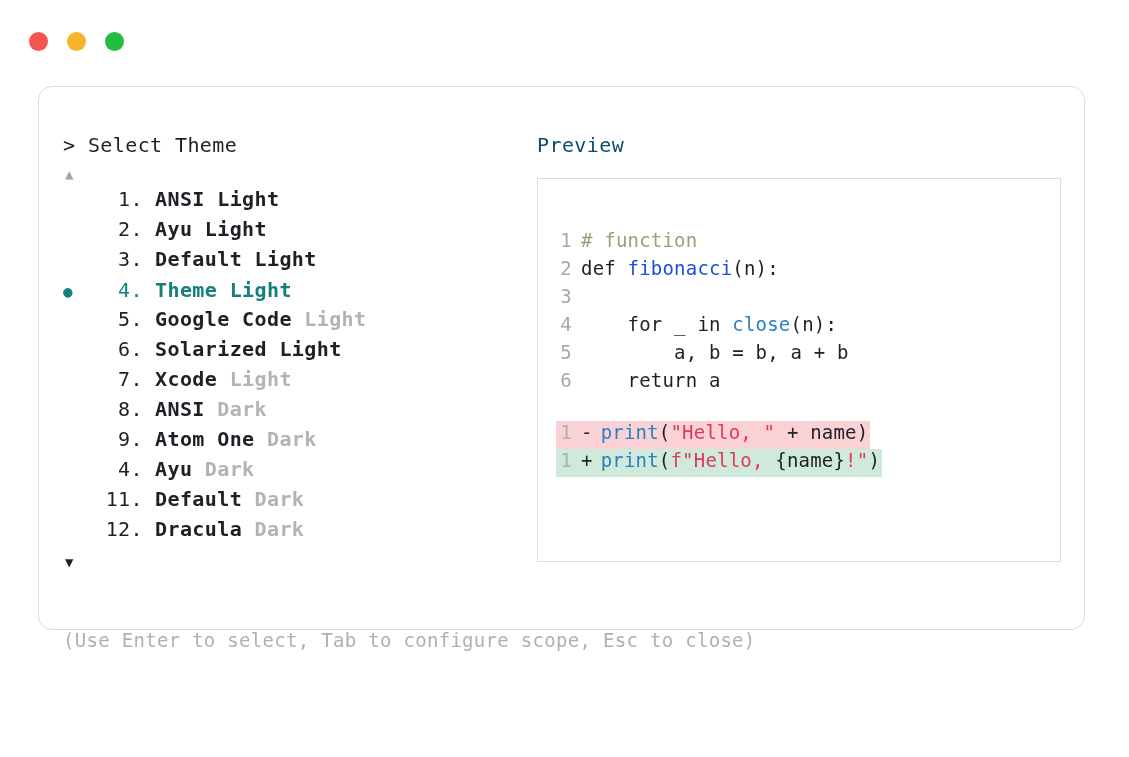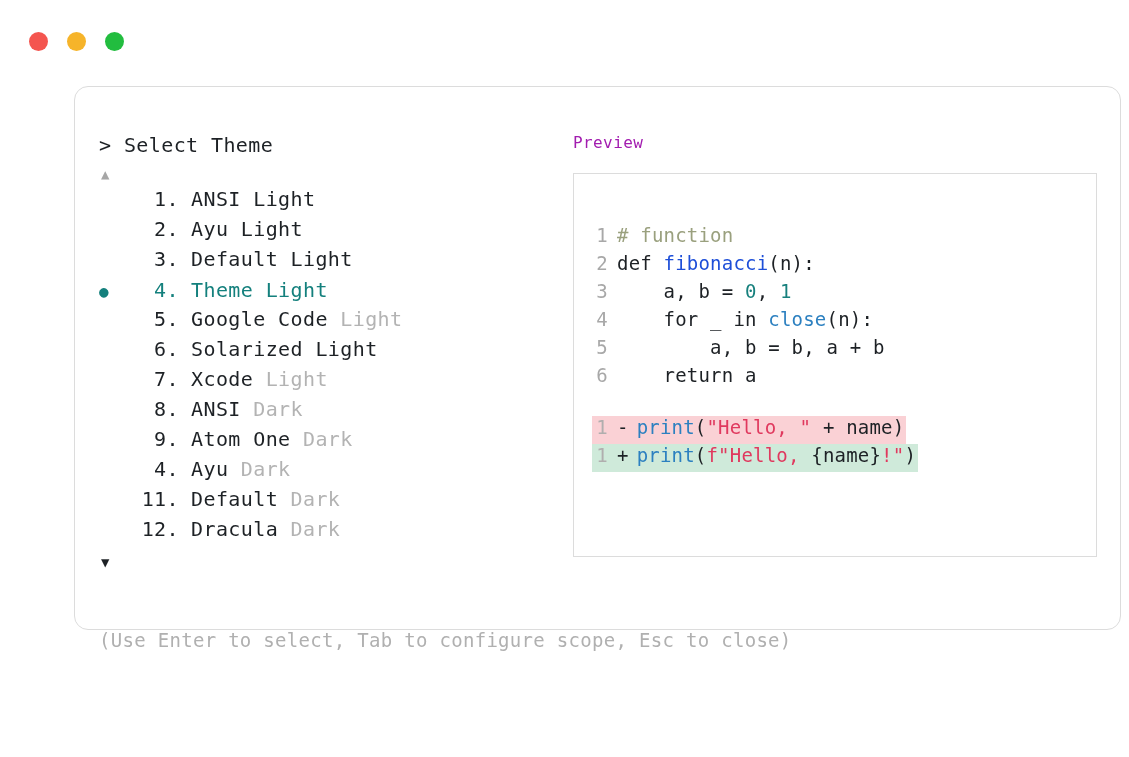--- a/index.html
+++ b/index.html
@@ -36,21 +36,20 @@
   .card {
     position: absolute;
     left: 38px;
     top: 86px;
     width: 1047px;
     height: 544px;
     box-sizing: border-box;
     border: 1px solid #dcdcdc;
     border-radius: 14px;
     background: #ffffff;
-    margin-left: 36px;
   }
 
   
   .left-pane {
     position: absolute;
     left: 24px;
     top: 46px;
     width: 470px;
   }
   .prompt-line {
@@ -91,20 +90,21 @@
   }
   .idx-cell {
     width: 46px;
     flex: none;
     text-align: right;
     color: #1d2125;
   }
   .name-cell {
     margin-left: 12px;
     color: #1d2125;
+    font-weight: bold;
   }
   .theme-row.selected .idx-cell,
   .theme-row.selected .name-cell { color: #14807d; }
   .variant-dim { color: #b3b3b3; }
 
   .hint {
     position: absolute;
     left: 24px;
     top: 542px;
     font-size: 19px;
@@ -114,22 +114,22 @@
   }
 
   
   .right-pane {
     position: absolute;
     left: 498px;
     top: 46px;
     width: 528px;
   }
   .preview-title {
-    font-size: 16px;
-    color: #a21caf;
+    font-size: 20px;
+    color: #0c4a6e;
     letter-spacing: 0.4px;
     white-space: pre;
   }
   .code-box {
     margin-top: 21px;
     width: 524px;
     height: 384px;
     box-sizing: border-box;
     border: 1px solid #dcdcdc;
     background: #ffffff;
@@ -212,21 +212,21 @@
     <div class="scroll-arrow scroll-down">▼</div>
   </div>
 
   <div class="right-pane">
     <div class="preview-title">Preview</div>
     <div class="code-box">
       <div class="code-inner">
         <div id="code-lines">
             <div class="code-line"><span class="ln">1</span><span class="code-text"><span class="tok-comment"># function</span></span></div>
             <div class="code-line"><span class="ln">2</span><span class="code-text"><span class="tok-plain">def </span><span class="tok-func">fibonacci</span><span class="tok-plain">(n):</span></span></div>
-            <div class="code-line"><span class="ln">3</span><span class="code-text"><span class="tok-plain">    a, b = </span><span class="tok-num">0</span><span class="tok-plain">, </span><span class="tok-num">1</span></span></div>
+            <div class="code-line"><span class="ln">3</span></div>
             <div class="code-line"><span class="ln">4</span><span class="code-text"><span class="tok-plain">    for _ in </span><span class="tok-builtin">close</span><span class="tok-plain">(n):</span></span></div>
             <div class="code-line"><span class="ln">5</span><span class="code-text"><span class="tok-plain">        a, b = b, a + b</span></span></div>
             <div class="code-line"><span class="ln">6</span><span class="code-text"><span class="tok-plain">    return a</span></span></div>
           </div>
         <div class="diff-block" id="diff-lines">
             <div><div class="diff-line del" style="background: rgb(250, 209, 213);"><span class="ln">1</span><span class="diff-sign">-</span><span><span class="tok-builtin">print</span><span class="tok-plain">(</span><span class="tok-string">"Hello, "</span><span class="tok-plain"> + name)</span></span></div></div>
             <div><div class="diff-line add" style="background: rgb(207, 234, 218);"><span class="ln">1</span><span class="diff-sign">+</span><span><span class="tok-builtin">print</span><span class="tok-plain">(</span><span class="tok-string">f"Hello, </span><span class="tok-plain">{name}</span><span class="tok-string">!"</span><span class="tok-plain">)</span></span></div></div>
           </div>
       </div>
     </div>

